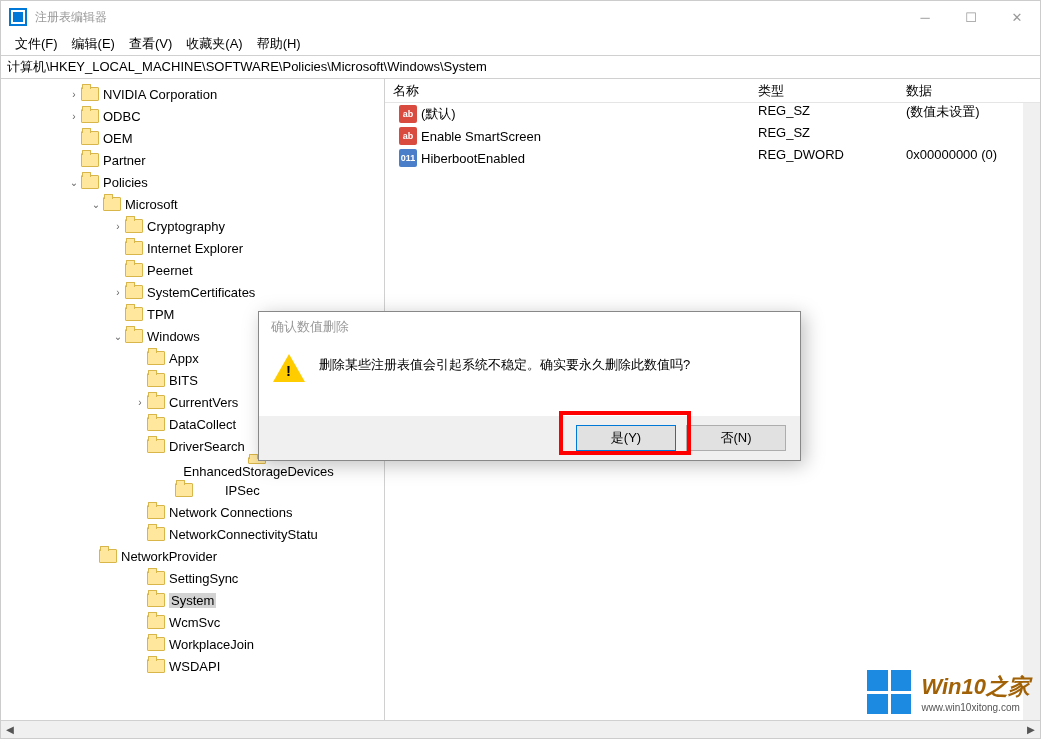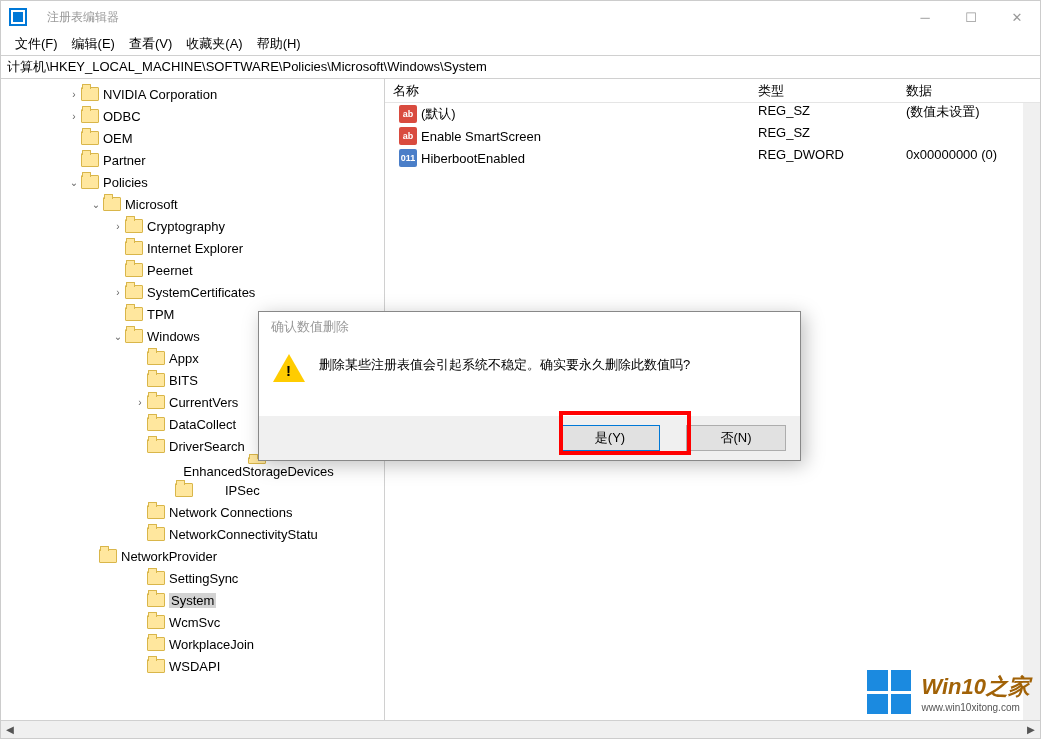--- a/index.html
+++ b/index.html
@@ -1,17 +1,17 @@
 <!DOCTYPE html>
 <html><head>
 <meta charset="utf-8">
 <style>
 * { box-sizing: border-box; margin: 0; padding: 0; font-family: "Microsoft YaHei", "Segoe UI", sans-serif; font-size: 13px; }
 body { background: #fff; width: 1041px; height: 739px; overflow: hidden; position: relative; border: 1px solid #ccc; }
-.titlebar { height: 32px; display: flex; align-items: center; padding-left: 8px; background: #fff; gap: 12px; }
+.titlebar { height: 32px; display: flex; align-items: center; padding-left: 8px; background: #fff; }
 .titlebar-icon { width: 18px; height: 18px; background: #0078d7; margin-right: 8px; position: relative; }
 .titlebar-icon::before { content: ""; position: absolute; top:2px; left:2px; right:2px; bottom:2px; background: #fff; }
 .titlebar-icon::after { content: ""; position: absolute; top:4px; left:4px; right:4px; bottom:4px; background: #0078d7; }
 .titlebar-title { color: #999; font-size: 12px; }
 .window-controls { margin-left: auto; display: flex; }
 .win-btn { width: 46px; height: 32px; display: flex; align-items:center; justify-content:center; color:#999; }
 .menubar { height: 22px; display: flex; align-items: center; padding-left: 14px; gap: 14px; font-size: 12px; }
 .menubar span { cursor: default; }
 .pathbar { height: 24px; border-top: 1px solid #d0d0d0; border-bottom: 1px solid #d0d0d0; display:flex; align-items:center; padding-left: 6px; font-size: 13px; }
 .content { display: flex; height: calc(100% - 32px - 22px - 24px - 18px); }
@@ -36,21 +36,21 @@
 .scrollbar-h { height: 18px; border-top:1px solid #d0d0d0; background:#f0f0f0; display:flex; align-items:center; }
 .sb-arrow { width:18px; height:18px; display:flex; align-items:center; justify-content:center; color:#555; }
 .dialog { position:absolute; left:257px; top:310px; width:543px; height:150px; background:#fff; border:1px solid #888; box-shadow: 4px 4px 18px rgba(0,0,0,0.25); z-index:10; }
 .dialog-title { height:30px; display:flex; align-items:center; padding-left:12px; color:#999; font-size:13px; }
 .dialog-body { display:flex; padding: 10px 14px 0 14px; gap:14px; }
 .warn-icon { width:32px; height:32px; position:relative; }
 .warn-tri { width:0; height:0; border-left:16px solid transparent; border-right:16px solid transparent; border-bottom:28px solid #ffcc00; position:absolute; top:2px; }
 .warn-tri::after { content:"!"; position:absolute; left:-3px; top:8px; font-weight:bold; color:#000; font-size:15px; }
 .dialog-msg { font-size:13px; padding-top:4px; }
 .dialog-buttons { position:absolute; bottom:0; left:0; right:0; height:44px; background:#f0f0f0; display:flex; justify-content:flex-end; align-items:center; padding-right:14px; gap:10px; }
-.dlg-btn { width:100px; height:26px; background:#e1e1e1; border:1px solid #adadad; font-size:13px;margin-left:16px; }
+.dlg-btn { width:100px; height:26px; background:#e1e1e1; border:1px solid #adadad; font-size:13px; }
 .yes-highlight { position:absolute; border:4px solid #ff0000; width:132px; height:44px; left:558px; top:410px; z-index:20; pointer-events:none; }
 .watermark { position:absolute; right:10px; bottom:24px; display:flex; align-items:center; gap:10px; z-index:5; }
 .wm-logo { width:44px; height:44px; display:grid; grid-template-columns:1fr 1fr; grid-template-rows:1fr 1fr; gap:3px; }
 .wm-logo > div { background:#1b8ae0; }
 .wm-text { text-align:left; }
 .wm-text .big { font-size:22px; font-weight:bold; color:#a16207; font-style:italic; }
 .wm-text .small { font-size:10px; color:#555; }
 .list-vscroll { position:absolute; right:0; top:24px; bottom:0; width:17px; background:#f0f0f0; }
 </style>
 </head>

